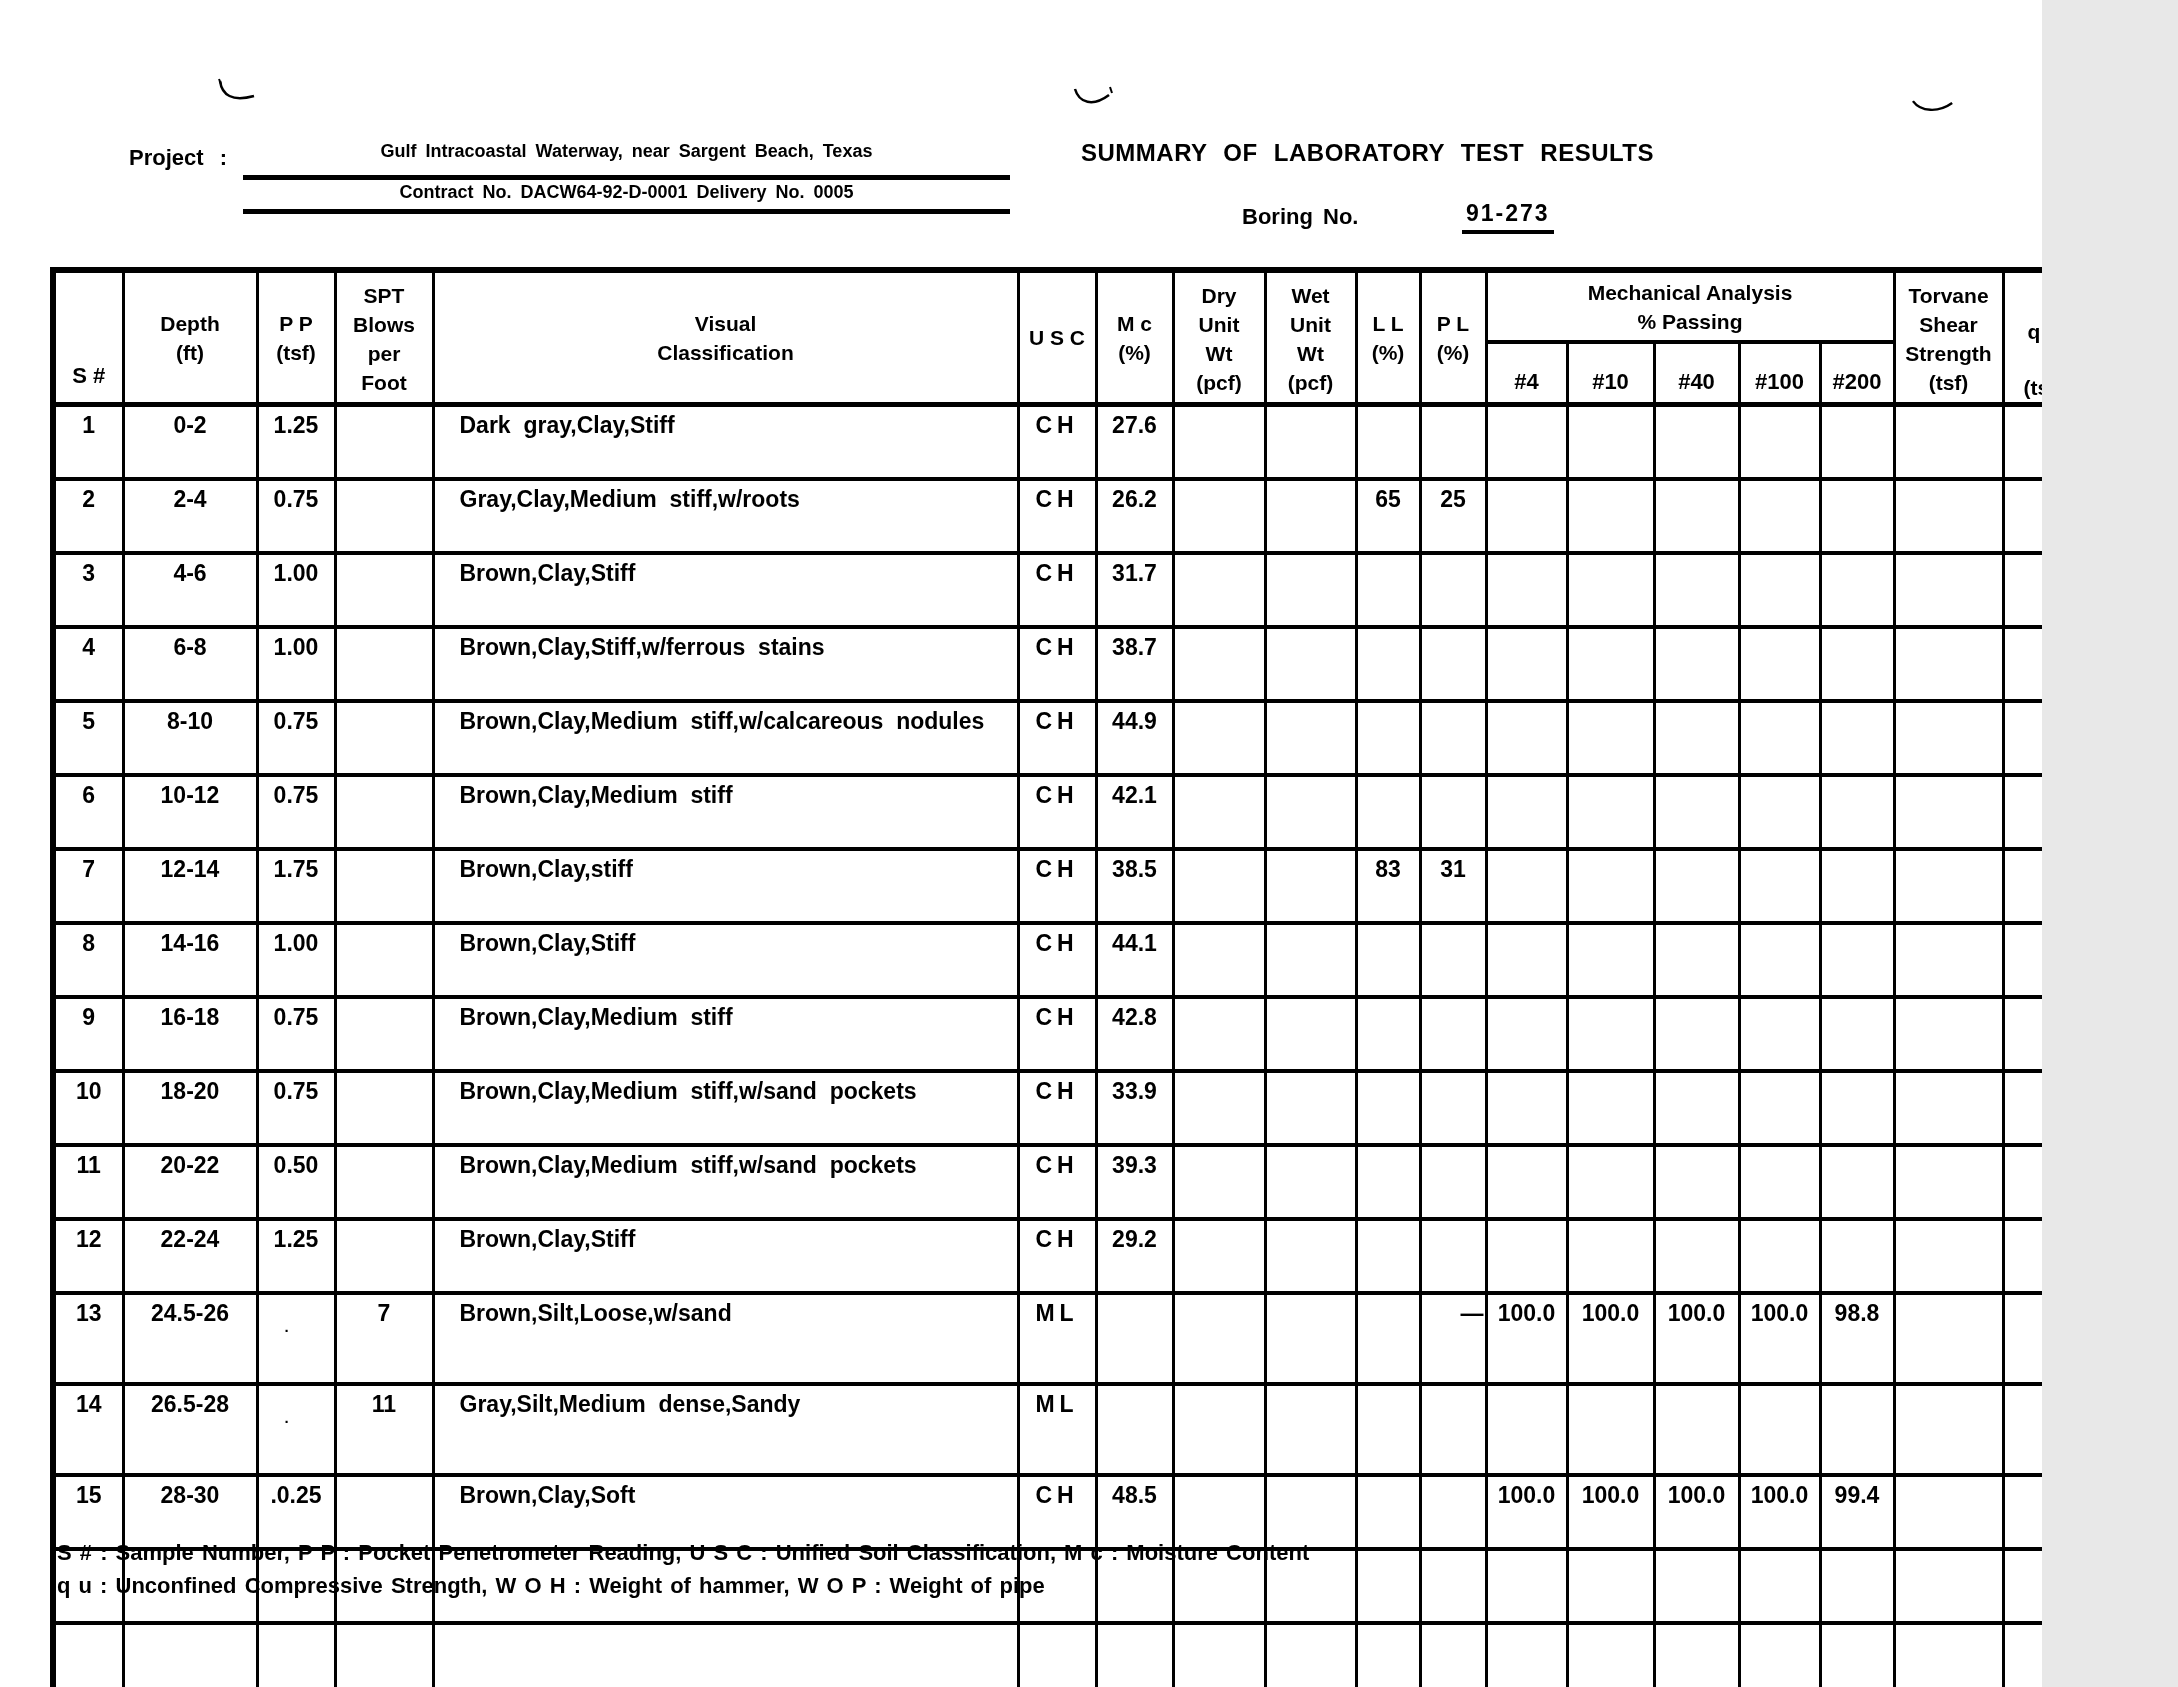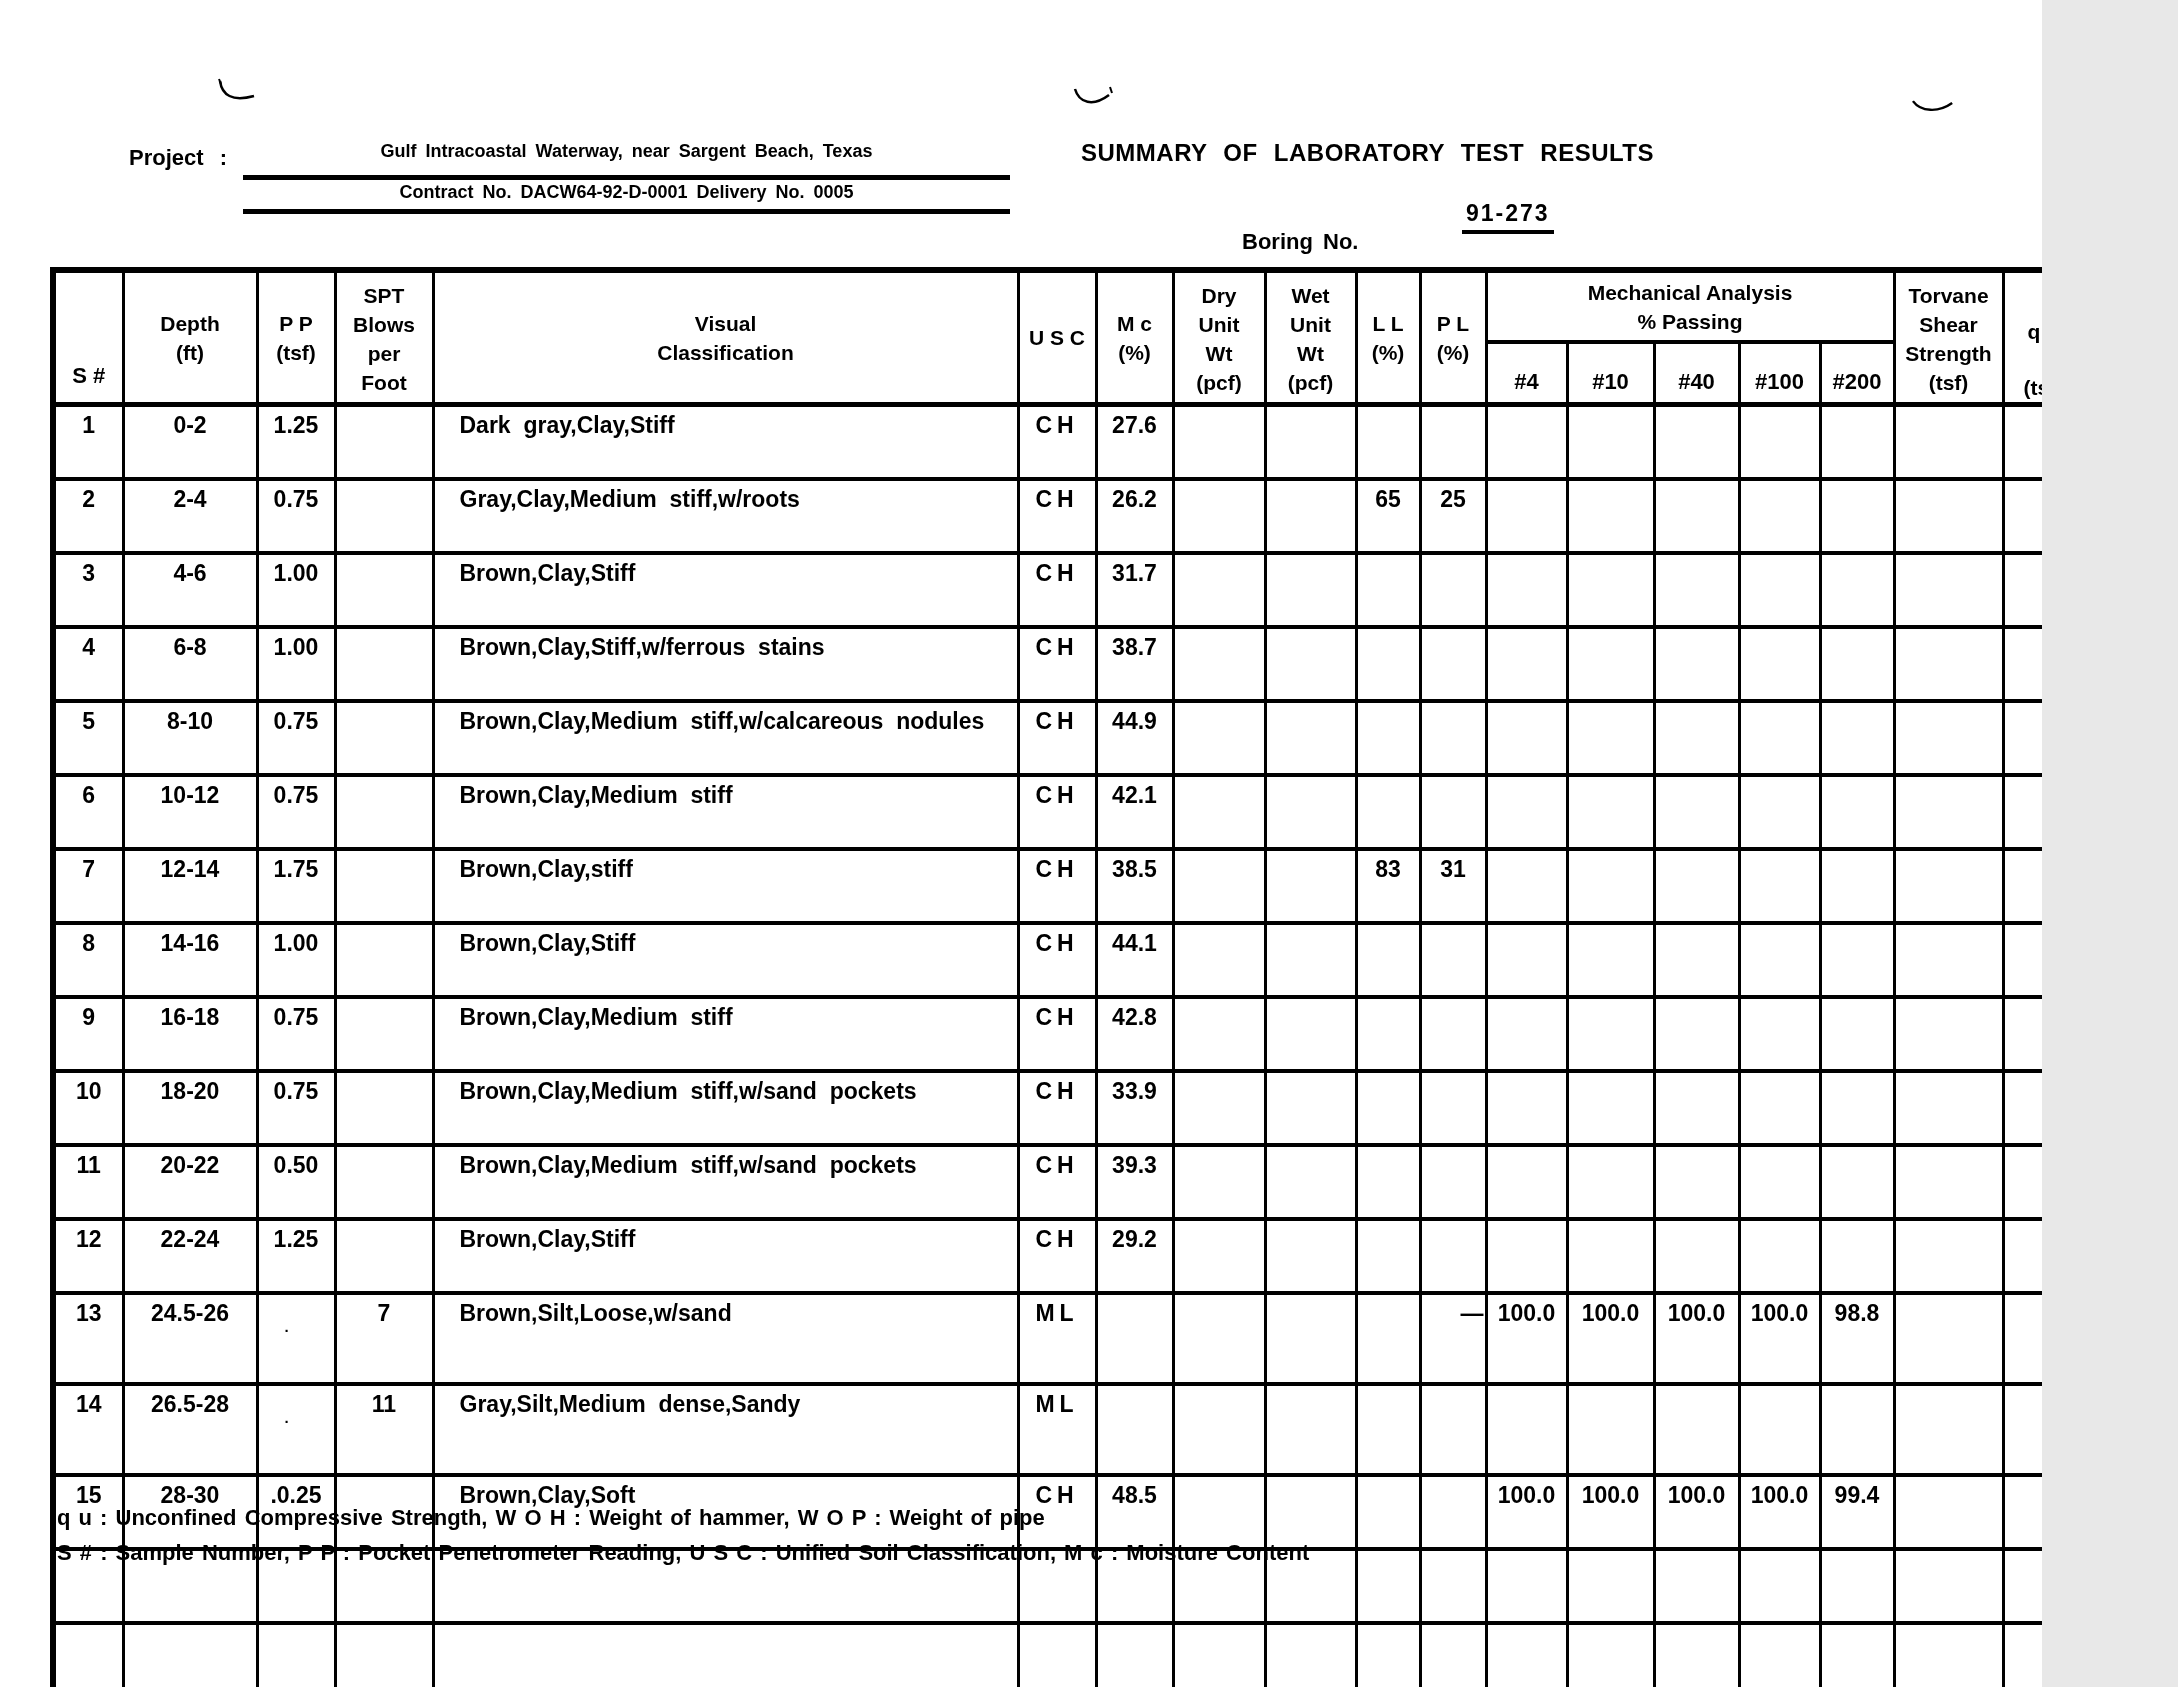--- a/index.html
+++ b/index.html
@@ -4,21 +4,21 @@
 <style>
   html,body{margin:0;padding:0;background:#e8e8e8;}
   .page{position:relative;width:2042px;height:1687px;background:#ffffff;
         font-family:"Liberation Sans",sans-serif;color:#000;font-weight:700;overflow:hidden;}
   .abs{position:absolute;}
   
   .project-label{left:129px;top:145px;font-size:22px;word-spacing:10px;}
   .proj-line{left:243px;width:767px;text-align:center;font-size:18px;word-spacing:4px;}
   .rule{background:#000;height:5px;}
   .title{left:1081px;top:139px;font-size:24px;word-spacing:9px;letter-spacing:0.5px;}
-  .boring-label{left:1242px;top:204px;font-size:22px;word-spacing:4px;margin-top:25px;}
+  .boring-label{left:1242px;top:204px;font-size:22px;word-spacing:4px;}
   .boring-value{left:1462px;top:200px;font-size:23px;letter-spacing:2px;
                 border-bottom:4px solid #000000;padding:0 4px 3px 4px;}
   .pen{position:absolute;}
   
   table.results{position:absolute;left:50px;top:267px;width:2035px;border-collapse:collapse;
                 table-layout:fixed;border:6px solid #000;}
   th,td{border:3px solid #000;overflow:hidden;}
   thead th{font-size:21px;line-height:29px;font-weight:700;padding:0;vertical-align:middle;
            border-bottom-width:5px;}
   tr.h1{height:71px;}
@@ -492,15 +492,15 @@
           <td class="col-s40"></td>
           <td class="col-s100"></td>
           <td class="col-s200"></td>
           <td class="col-torvane"></td>
           <td class="col-qu"></td>
         </tr>
       </tbody>
   </table>
 
   <div class="abs footer-line" style="top:1540px">S # : Sample Number, P P : Pocket Penetrometer Reading, U S C : Unified Soil Classification, M c : Moisture Content</div>
-  <div class="abs footer-line" style="top:1505px">q u : Unconfined Compressive Strength, W O H : Weight of hammer, W O P : Weight of pipe</div>
+  <div class="abs footer-line" style="top:1573px">q u : Unconfined Compressive Strength, W O H : Weight of hammer, W O P : Weight of pipe</div>
 </div>
 
 
 </body></html>

